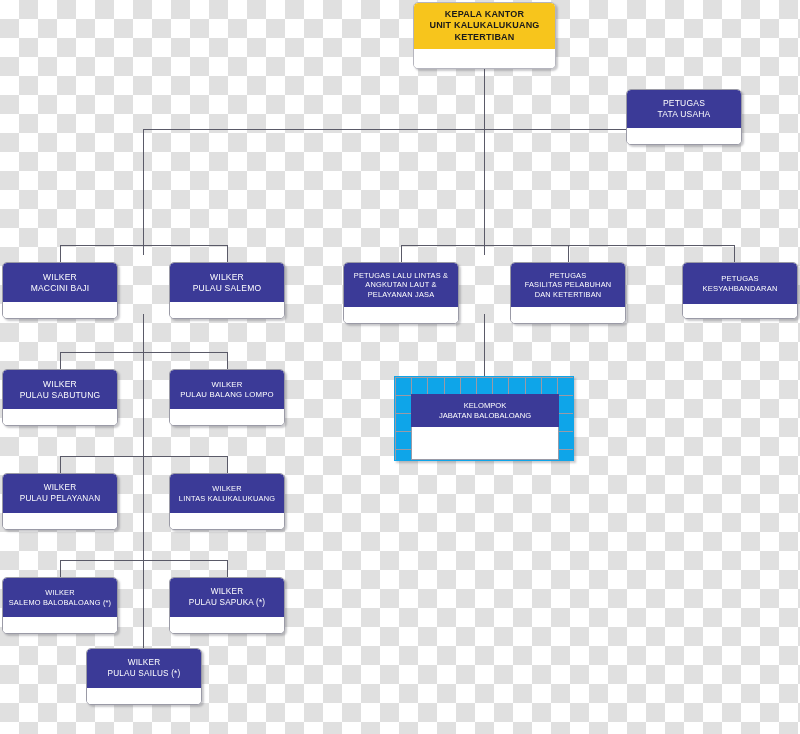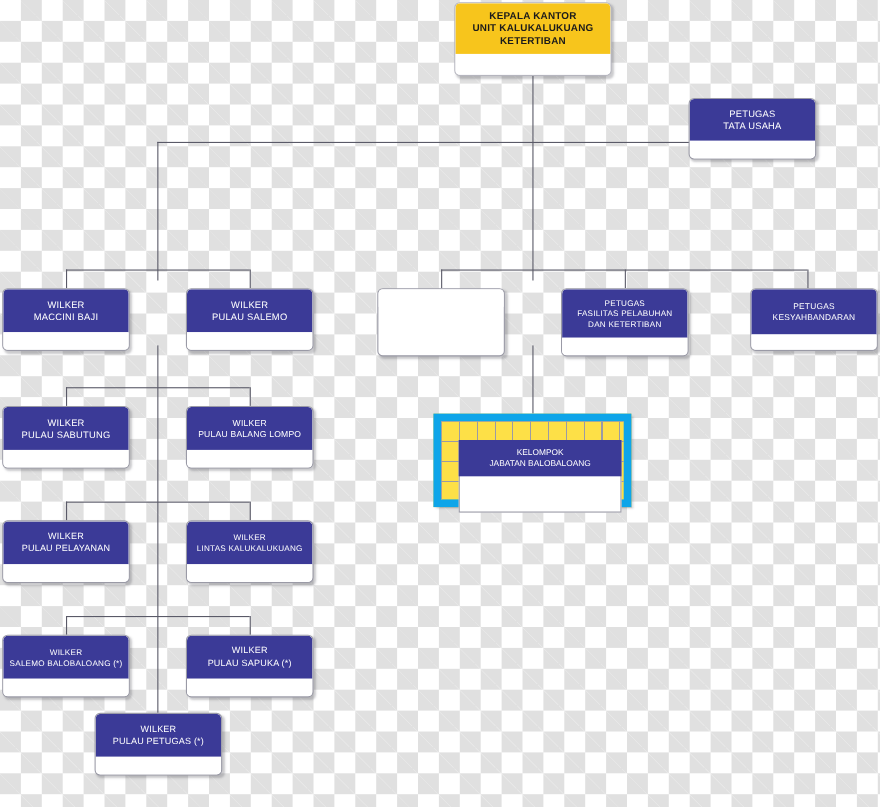--- a/index.html
+++ b/index.html
@@ -73,22 +73,22 @@
     font-weight: bold;
   }
 
   
   .cap-line { display: block; white-space: nowrap; }
 
   
   #fungsional-frame {
     position: absolute;
     box-sizing: border-box;
-    border: 7px solid #0ea5e9;
-    background: #fde047;
+    border: 1px solid #0ea5e9;
+    background: #0ea5e9;
     box-shadow: 2px 2px 2px rgba(80,80,90,0.30);
   }
   #fungsional-grid {
     position: absolute;
     left: 0; top: 0; right: 0; bottom: 0;
     background-image:
       repeating-linear-gradient(to right, #9a9aa6 0 1px, transparent 1px 16.2px),
       repeating-linear-gradient(to bottom, #9a9aa6 0 1px, transparent 1px 18px);
   }
   #fungsional-inner {
@@ -173,20 +173,25 @@
 
   <div class="node" style="left:169px; top:262px; width:116px; height:57px;">
     <div class="cap" style="height:39px; font-size:8.5px;">
       <span class="cap-line">WILKER</span>
       <span class="cap-line">PULAU SALEMO</span>
     </div>
     <div class="foot" style="height:16px;"></div>
   </div>
 
   <div class="node" style="left:343px; top:262px; width:116px; height:62px;">
+    <div class="cap" style="height:44px; font-size:7.4px;">
+      <span class="cap-line">PETUGAS LALU LINTAS &amp;</span>
+      <span class="cap-line">ANGKUTAN LAUT &amp;</span>
+      <span class="cap-line">PELAYANAN JASA</span>
+    </div>
     <div class="foot" style="height:16px;"></div>
   </div>
 
   <div class="node" style="left:510px; top:262px; width:116px; height:62px;">
     <div class="cap" style="height:44px; font-size:7.4px;">
       <span class="cap-line">PETUGAS</span>
       <span class="cap-line">FASILITAS PELABUHAN</span>
       <span class="cap-line">DAN KETERTIBAN</span>
     </div>
     <div class="foot" style="height:16px;"></div>
@@ -244,21 +249,21 @@
     <div class="cap" style="height:39px; font-size:8.2px;">
       <span class="cap-line">WILKER</span>
       <span class="cap-line">PULAU SAPUKA (*)</span>
     </div>
     <div class="foot" style="height:16px;"></div>
   </div>
 
   <div class="node" style="left:86px; top:648px; width:116px; height:57px;">
     <div class="cap" style="height:39px; font-size:8.2px;">
       <span class="cap-line">WILKER</span>
-      <span class="cap-line">PULAU PETUGAS (*)</span>
+      <span class="cap-line">PULAU SAILUS (*)</span>
     </div>
     <div class="foot" style="height:16px;"></div>
   </div>
 
   <div id="fungsional-frame" style="left:394px; top:376px; width:180px; height:85px;">
     <div id="fungsional-grid"></div>
     <div id="fungsional-inner" style="left:16px; top:17px; width:148px; height:66px;"></div>
     <div id="fungsional-cap" style="left:16px; top:17px; width:148px; height:33px; font-size:7.6px;">
       <span class="cap-line">KELOMPOK</span>
       <span class="cap-line">JABATAN BALOBALOANG</span>

